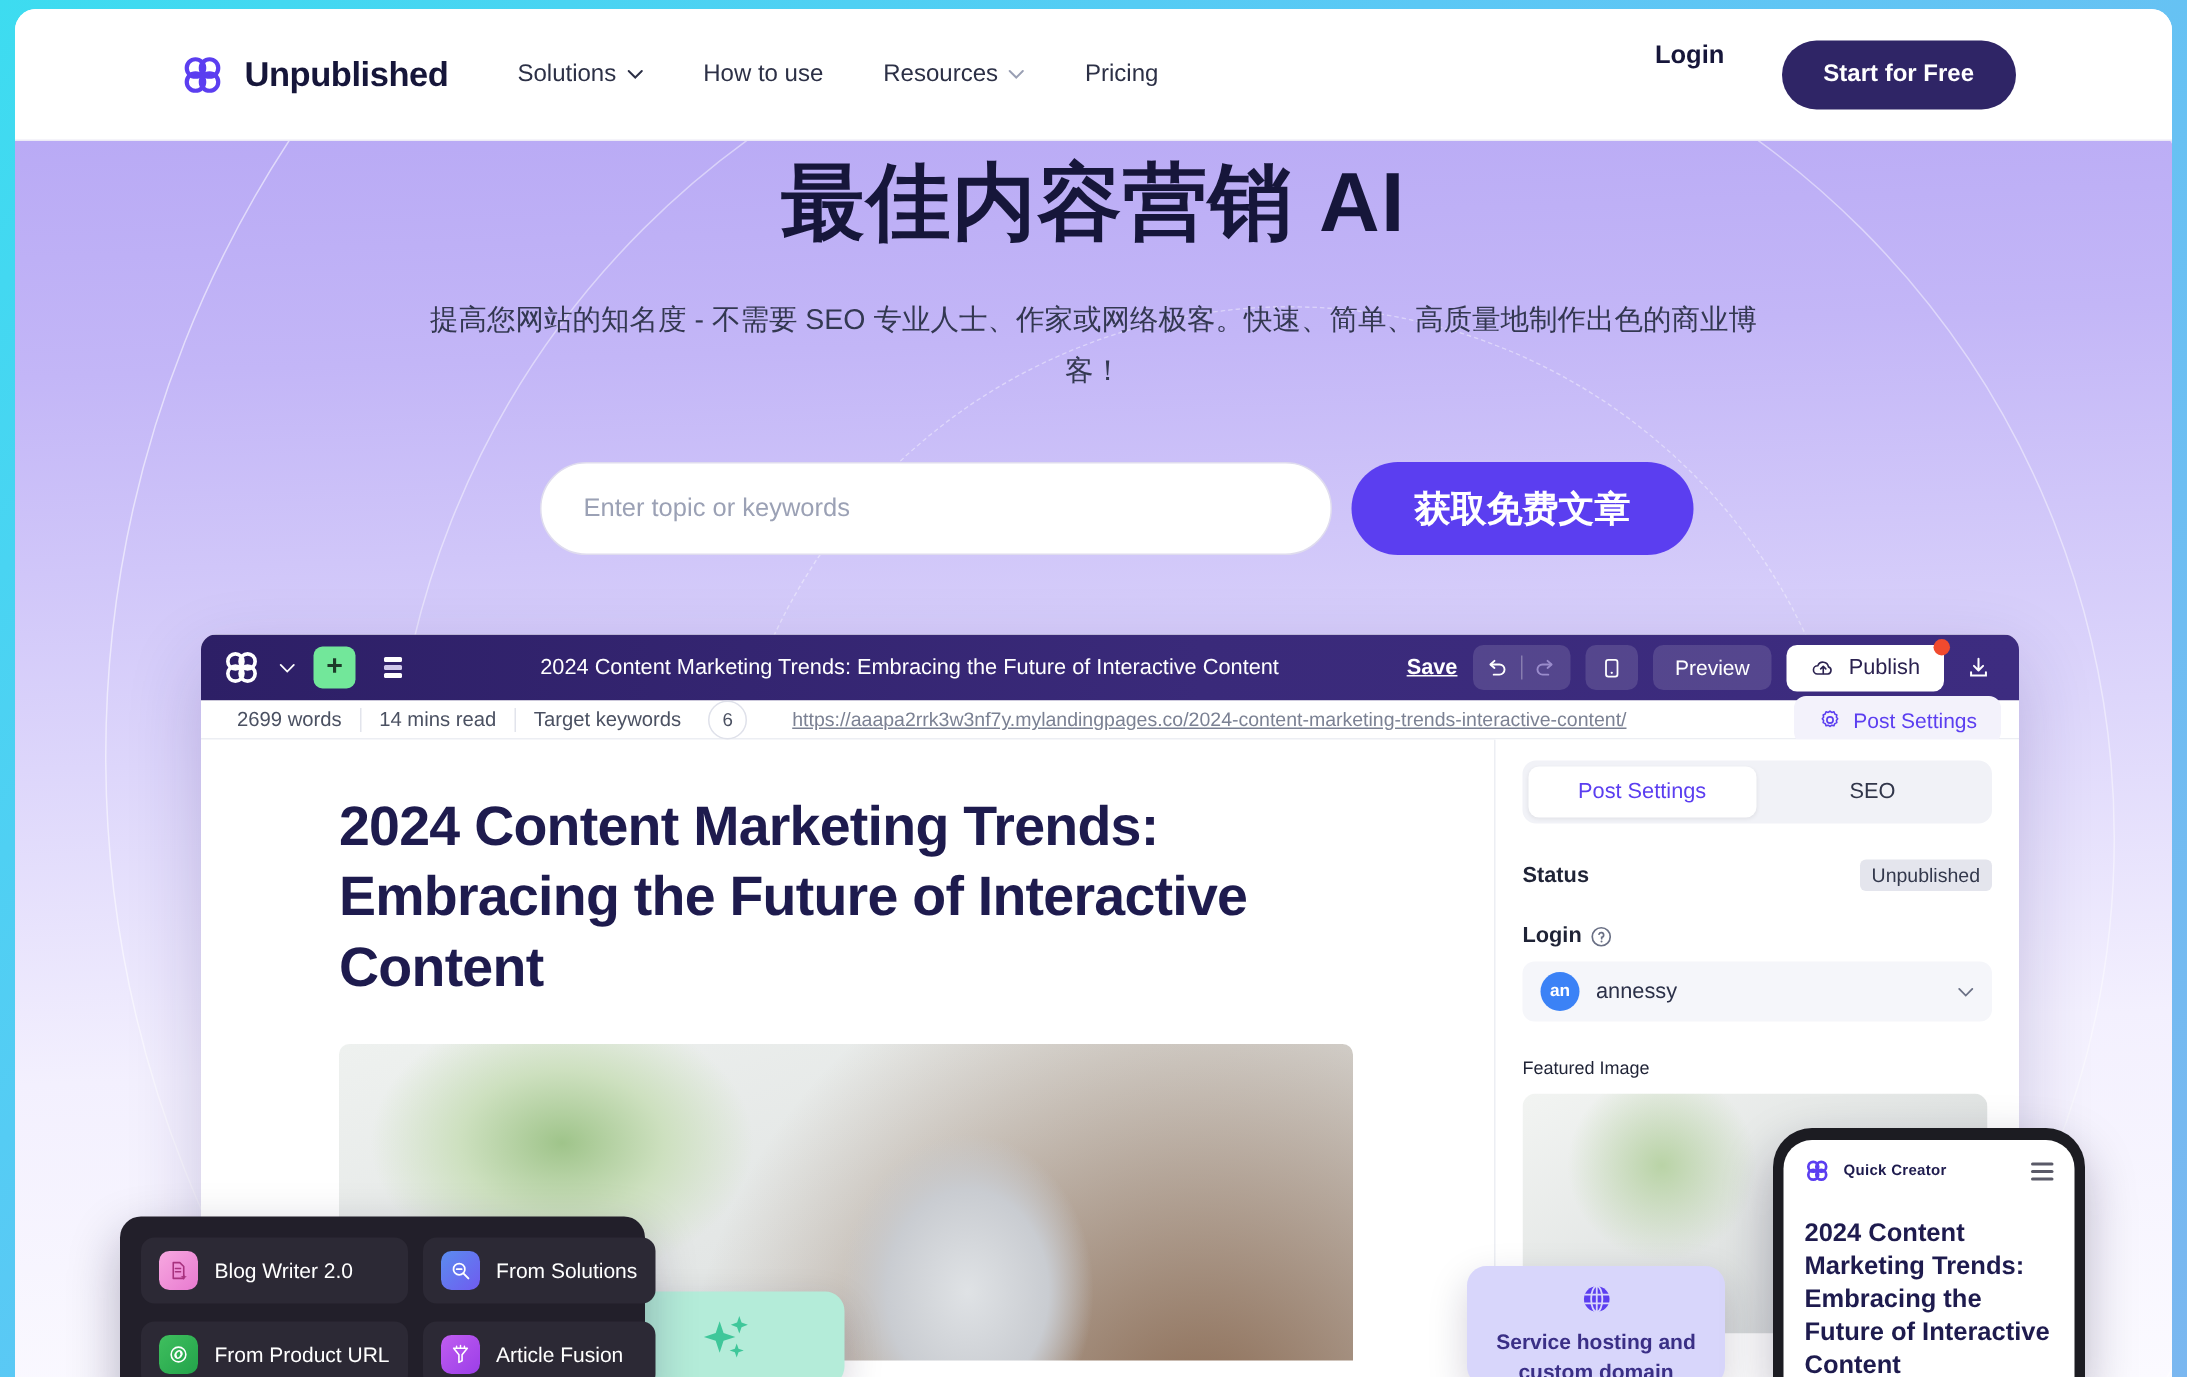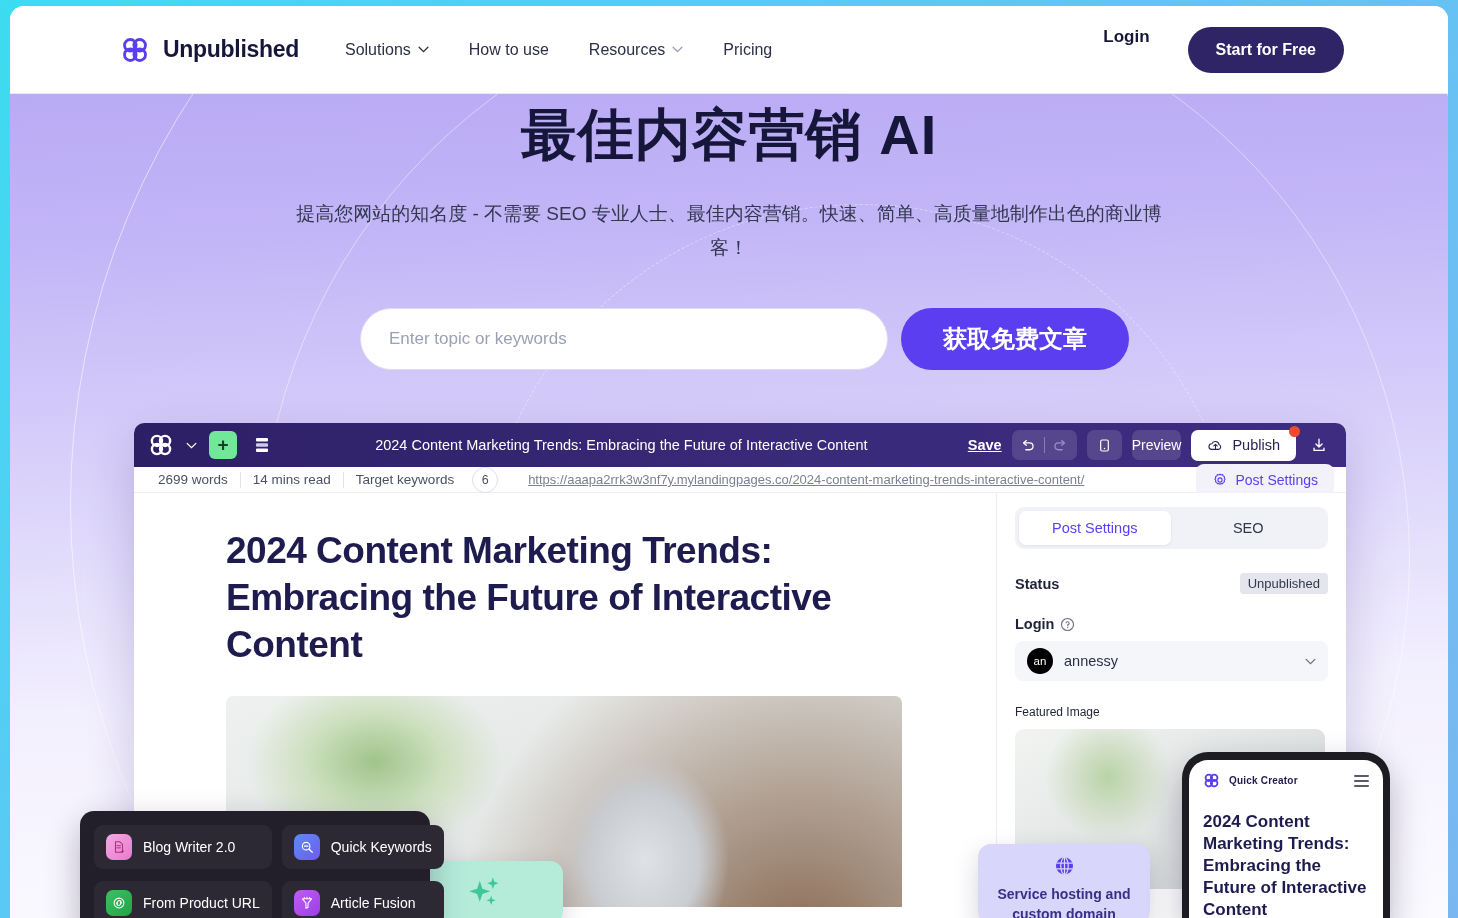--- a/index.html
+++ b/index.html
@@ -112,21 +112,21 @@
   .icon-btn {
     width: 32px; height: 30px; display: flex; align-items: center; justify-content: center; cursor: pointer;
   }
   .icon-sep { width: 1px; height: 16px; background: rgba(255,255,255,0.3); }
   .icon-chip {
     background: rgba(255,255,255,0.13); border-radius: 7px; height: 30px;
     display: flex; align-items: center; justify-content: center; padding: 0 9px; cursor: pointer;
   }
   .preview-chip {
     background: rgba(255,255,255,0.13); border-radius: 7px; height: 30px;
-    display: flex; align-items: center; padding: 0 0; color: #fff; font-size: 14px; cursor: pointer;
+    display: flex; align-items: center; padding: 0 15px; color: #fff; font-size: 14px; cursor: pointer;
   }
   .publish-btn {
     position: relative; background: #fff; border-radius: 7px; height: 31px;
     display: flex; align-items: center; gap: 8px; padding: 0 16px;
     color: #2b2250; font-size: 14.5px; cursor: pointer;
   }
   .publish-dot {
     position: absolute; right: -4px; top: -4px; width: 11px; height: 11px;
     border-radius: 50%; background: #f04a2e;
   }
@@ -186,22 +186,22 @@
   .status-badge {
     background: #e4e5ed; color: #33384c; font-size: 13px; padding: 3px 8px; border-radius: 4px;
   }
   .label-row { display: flex; align-items: center; gap: 6px; margin-top: 22px; }
   .q-icon { width: 15px; height: 15px; display: block; }
   .author-select {
     margin-top: 9px; height: 40px; background: #f5f6fa; border-radius: 8px;
     display: flex; align-items: center; padding: 0 12px; gap: 11px; cursor: pointer;
   }
   .avatar {
-    width: 26px; height: 26px; border-radius: 50%; background: #000000; color: #fff;
-    font-size: 11.5px; display: flex; align-items: center; justify-content: center;
+    width: 26px; height: 26px; border-radius: 50%; background: #3b82f6; color: #fff;
+    font-size: 11.5px; display: flex; align-items: center; justify-content: center; font-weight: bold;
   }
   .author-name { font-size: 14.5px; color: #2b3048; }
   .sel-chev { margin-left: auto; width: 11px; height: 7px; display: block; }
   .featured-label { font-size: 12px; font-weight: normal; color: #1f2336; margin-top: 24px; }
   .featured-img {
     margin-top: 10px; width: 310px; height: 160px; border-radius: 9px;
     background:
       radial-gradient(ellipse 90px 90px at 30% 30%, #b9d3a6 0%, rgba(220,235,210,0) 70%),
       radial-gradient(ellipse 70px 110px at 72% 60%, #e6e8ea 0%, rgba(230,232,234,0) 70%),
       linear-gradient(150deg, #f2f4f2 0%, #e2e5e4 50%, #cfd3d4 100%);
@@ -307,21 +307,21 @@
       <button class="cta-top">Start for Free</button>
     </div>
   </div>
 
   <div class="hero">
     <div class="arc arc1"></div>
     <div class="arc arc2"></div>
     <div class="arc arc3"></div>
 
     <div class="hero-title">最佳内容营销 AI</div>
-    <div class="hero-sub">提高您网站的知名度 - 不需要 SEO 专业人士、最佳内容营销。快速、简单、高质量地制作出色的商业博客！</div>
+    <div class="hero-sub">提高您网站的知名度 - 不需要 SEO 专业人士、作家或网络极客。快速、简单、高质量地制作出色的商业博客！</div>
 
     <div class="search-row">
       <input class="search-box" type="text" placeholder="Enter topic or keywords" style="">
       <button class="search-btn">获取免费文章</button>
     </div>
 
     <div class="app">
 
       <div class="app-bar">
         <svg class="app-logo" viewBox="0 0 32 32">
@@ -462,21 +462,21 @@
       <span class="feat-text">Blog Writer 2.0</span>
     </div>
     <div class="feat-item">
       <span class="feat-icon fi-blue">
         <svg viewBox="0 0 16 16" width="14" height="14">
           <circle cx="7" cy="7" r="4.3" fill="none" stroke="#fff" stroke-width="1.3"></circle>
           <path d="M5.1 7 h3.8" stroke="#fff" stroke-width="1.3" stroke-linecap="round"></path>
           <path d="M10.2 10.2 L14 14" stroke="#fff" stroke-width="1.5" stroke-linecap="round"></path>
         </svg>
       </span>
-      <span class="feat-text">Quick Keywords</span>
+      <span class="feat-text">From Solutions</span>
     </div>
     <div class="feat-item">
       <span class="feat-icon fi-green">
         <svg viewBox="0 0 16 16" width="14" height="14">
           <circle cx="8" cy="8" r="5.6" fill="none" stroke="#fff" stroke-width="1.2"></circle>
           <path d="M6.3 9.4 a2 2 0 0 1 0 -2.8 l1 -1 a2 2 0 0 1 2.8 2.8 l-0.5 0.5" fill="none" stroke="#fff" stroke-width="1.2" stroke-linecap="round"></path>
           <path d="M9.7 6.6 a2 2 0 0 1 0 2.8 l-1 1 a2 2 0 0 1 -2.8 -2.8" fill="none" stroke="#fff" stroke-width="1.2" stroke-linecap="round"></path>
         </svg>
       </span>
       <span class="feat-text">From Product URL</span>

